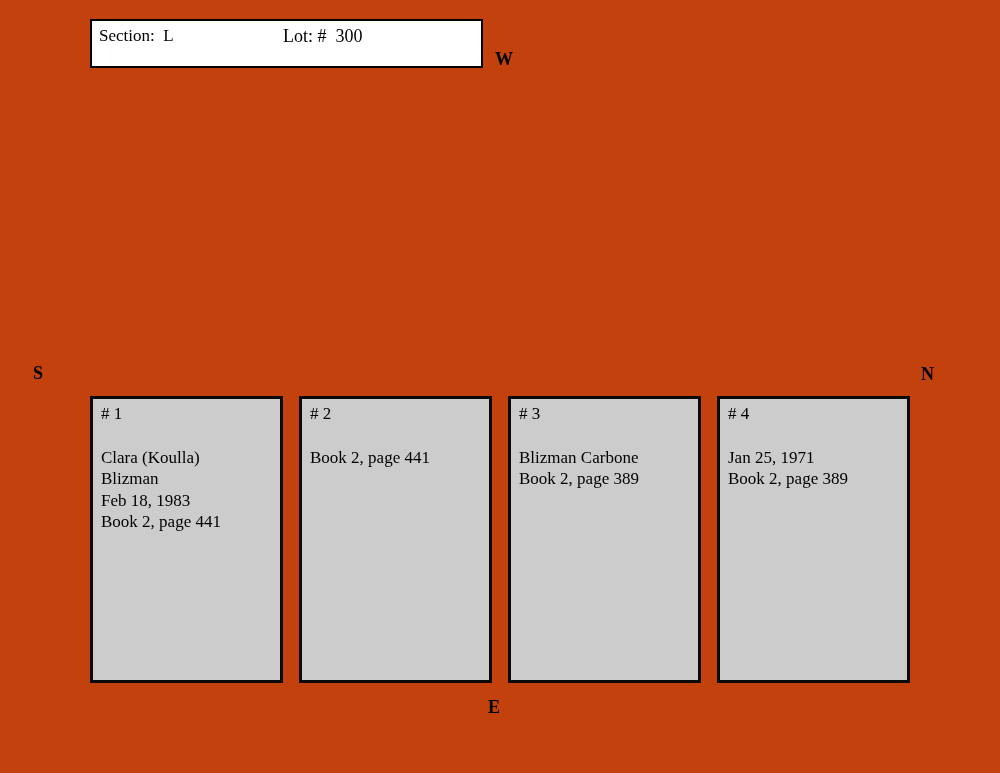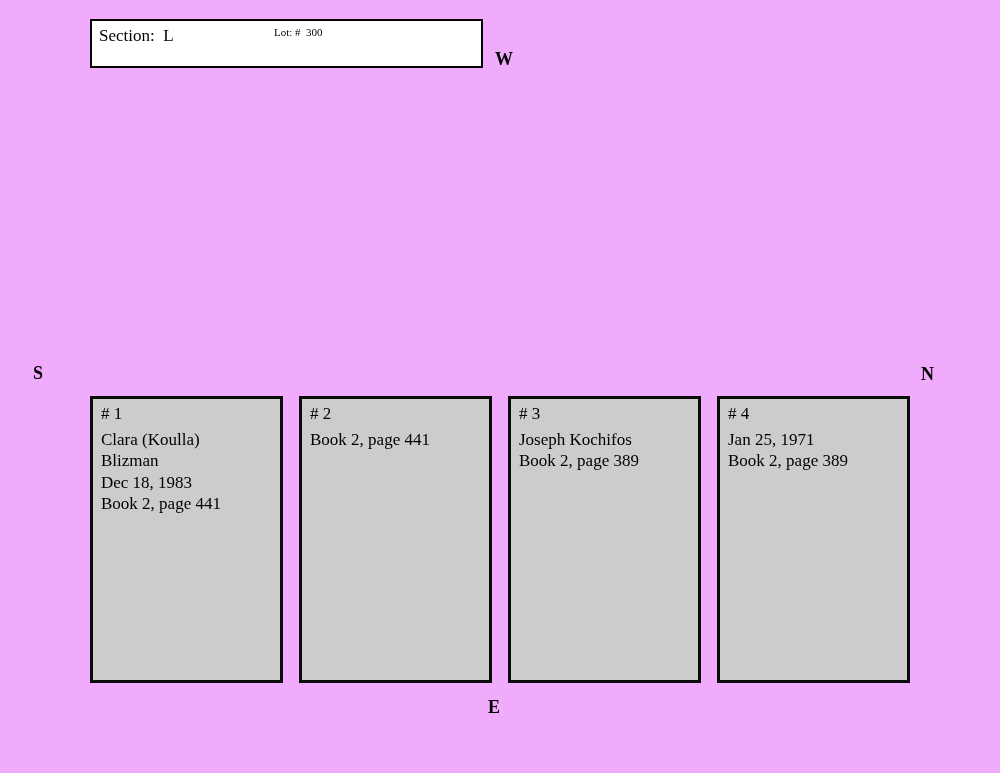--- a/index.html
+++ b/index.html
@@ -4,21 +4,21 @@
 <style>
   html, body {
     margin: 0;
     padding: 0;
     background: #ffffff;
   }
   .page {
     position: relative;
     width: 1000px;
     height: 773px;
-    background: #f0abfc;
+    background: #c2410c;
     font-family: "Liberation Serif", serif;
     color: #000000;
     overflow: hidden;
   }
 
   
   .header-box {
     position: absolute;
     left: 90px;
     top: 19px;
@@ -29,23 +29,23 @@
   }
   .header-section {
     position: absolute;
     left: 7px;
     top: 5px;
     font-size: 17px;
     white-space: pre;
   }
   .header-lot {
     position: absolute;
-    left: 182px;
+    left: 191px;
     top: 5px;
-    font-size: 11px;
+    font-size: 18px;
     white-space: pre;
   }
 
   
   .compass {
     position: absolute;
     font-size: 18px;
     font-weight: bold;
     font-family: "Liberation Serif", serif;
   }
@@ -68,21 +68,21 @@
   .plot-1 { left: 90px; }
   .plot-2 { left: 299px; }
   .plot-3 { left: 508px; }
   .plot-4 { left: 717px; }
 
   .plot-number {
     padding: 4px 0 0 8px;
     white-space: pre;
   }
   .plot-lines {
-    margin-top: 4px;
+    margin-top: 22px;
     padding-left: 8px;
     padding-right: 4px;
   }
   .plot-line {
     white-space: pre;
   }
 </style>
 </head>
 <body>
 
@@ -96,36 +96,36 @@
   <div class="compass compass-w">W</div>
   <div class="compass compass-s">S</div>
   <div class="compass compass-n">N</div>
   <div class="compass compass-e">E</div>
 
   <div class="plot plot-1">
     <div class="plot-number"># 1</div>
     <div class="plot-lines">
       <div class="plot-line">Clara (Koulla)</div>
       <div class="plot-line">Blizman</div>
-      <div class="plot-line">Dec 18, 1983</div>
+      <div class="plot-line">Feb 18, 1983</div>
       <div class="plot-line">Book 2, page 441</div>
     </div>
   </div>
 
   <div class="plot plot-2">
     <div class="plot-number"># 2</div>
     <div class="plot-lines">
       <div class="plot-line">Book 2, page 441</div>
     </div>
   </div>
 
   <div class="plot plot-3">
     <div class="plot-number"># 3</div>
     <div class="plot-lines">
-      <div class="plot-line">Joseph Kochifos</div>
+      <div class="plot-line">Blizman Carbone</div>
       <div class="plot-line">Book 2, page 389</div>
     </div>
   </div>
 
   <div class="plot plot-4">
     <div class="plot-number"># 4</div>
     <div class="plot-lines">
       <div class="plot-line">Jan 25, 1971</div>
       <div class="plot-line">Book 2, page 389</div>
     </div>

